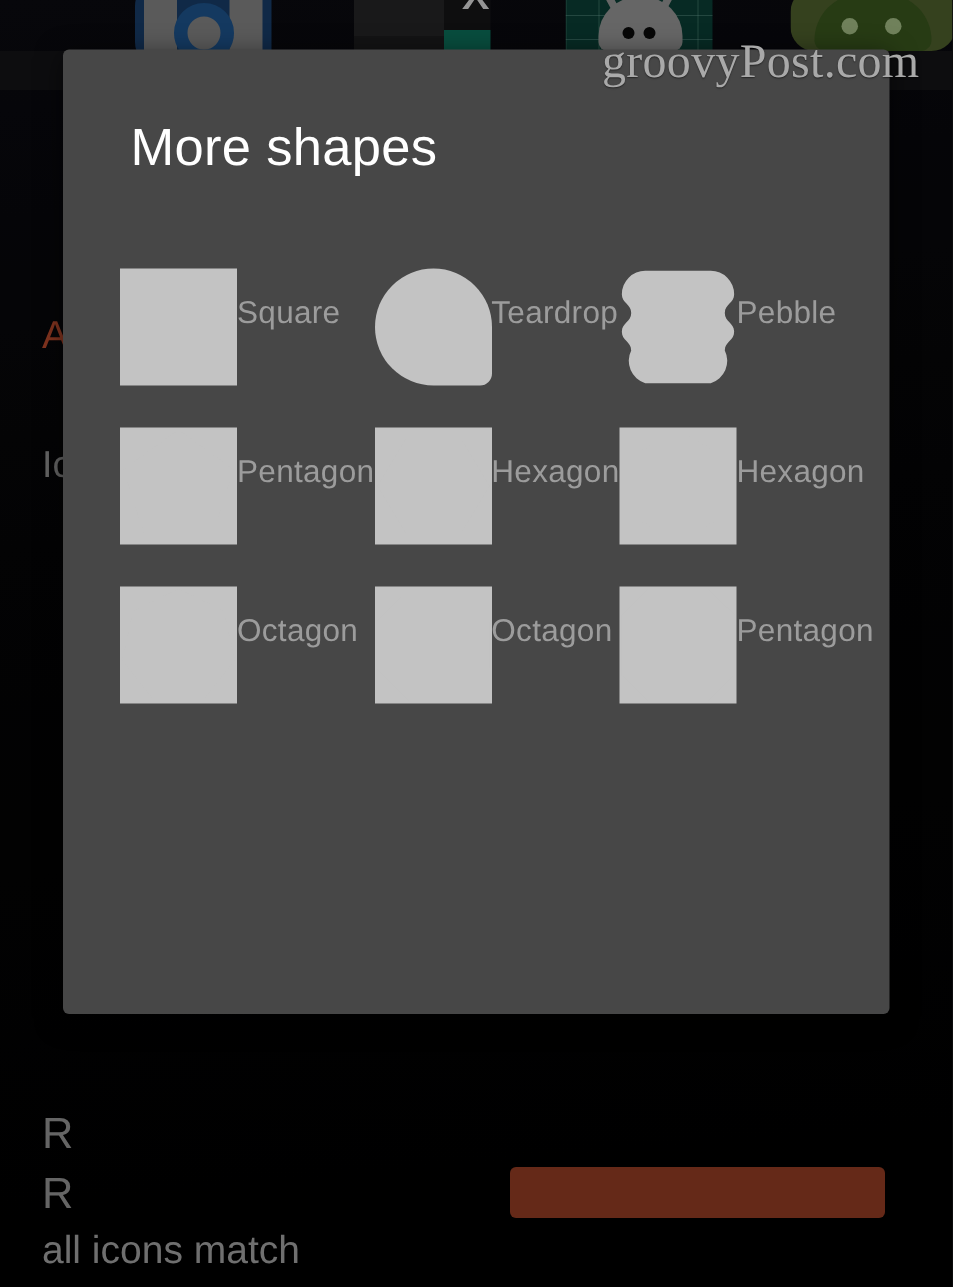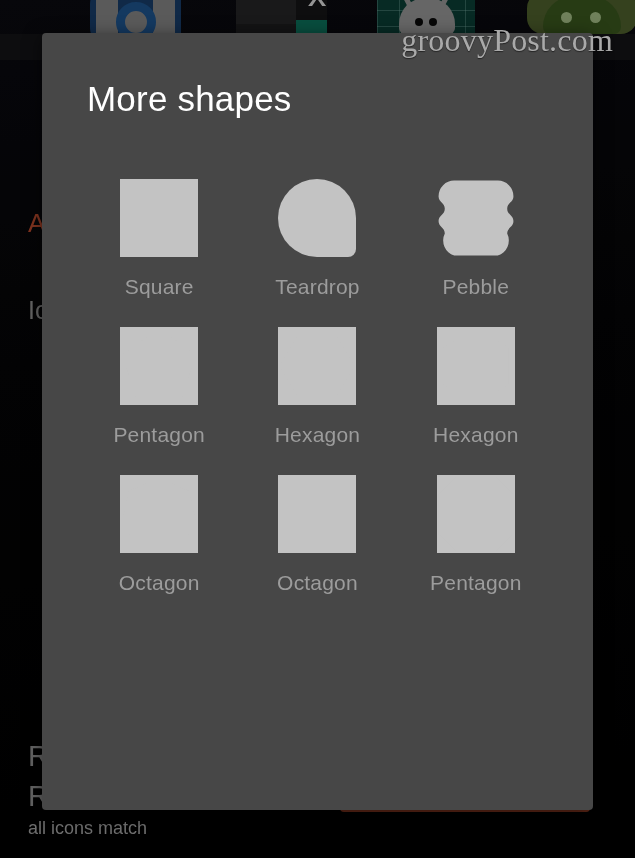--- a/index.html
+++ b/index.html
@@ -115,21 +115,21 @@
   .bg-text {
     position: absolute;
     left: 28px;
     font-family: "Liberation Sans", sans-serif;
     white-space: nowrap;
   }
   .bg-title-red { top: 208px; font-size: 26px; color: #b5482c; }
   .bg-sub-gray { top: 296px; font-size: 25px; color: #8d8d8d; }
   .bg-row1 { top: 740px; font-size: 29px; color: #8d8d8d; }
   .bg-row2 { top: 780px; font-size: 29px; color: #8d8d8d; }
-  .bg-row3 { top: 818px; font-size: 18px; color: #9a9a9a; }
+  .bg-row3 { top: 818px; font-size: 26px; color: #9a9a9a; }
 
   .bg-redbtn {
     position: absolute;
     left: 340px; top: 778px;
     width: 250px; height: 34px;
     background: #8c3a22;
     border-radius: 4px;
   }
 
   .watermark {
@@ -149,21 +149,21 @@
     position: absolute; inset: 0;
     background: rgba(0,0,0,0.28);
     z-index: 5;
   }
 
   .dialog {
     position: absolute;
     left: 42px;
     top: 33px;
     width: 551px;
-    height: 777px;
+    height: 643px;
     background: #474747;
     border-radius: 4px;
     z-index: 10;
     overflow: hidden;
     box-shadow: 0 4px 18px rgba(0,0,0,.55);
   }
 
   .dialog-title {
     position: absolute;
     left: 45px;
@@ -179,22 +179,20 @@
     left: 38px;
     top: 146px;
     width: 475px;
     display: grid;
     grid-template-columns: repeat(3, 1fr);
     row-gap: 28px;
   }
 
   .shape-cell {
     display: flex;
-    flex-direction: column;
-    align-items: center;
     cursor: pointer;
   }
 
   .shape-art {
     width: 78px;
     height: 78px;
     background: #c3c3c3;
   }
 
   .shape-label {

